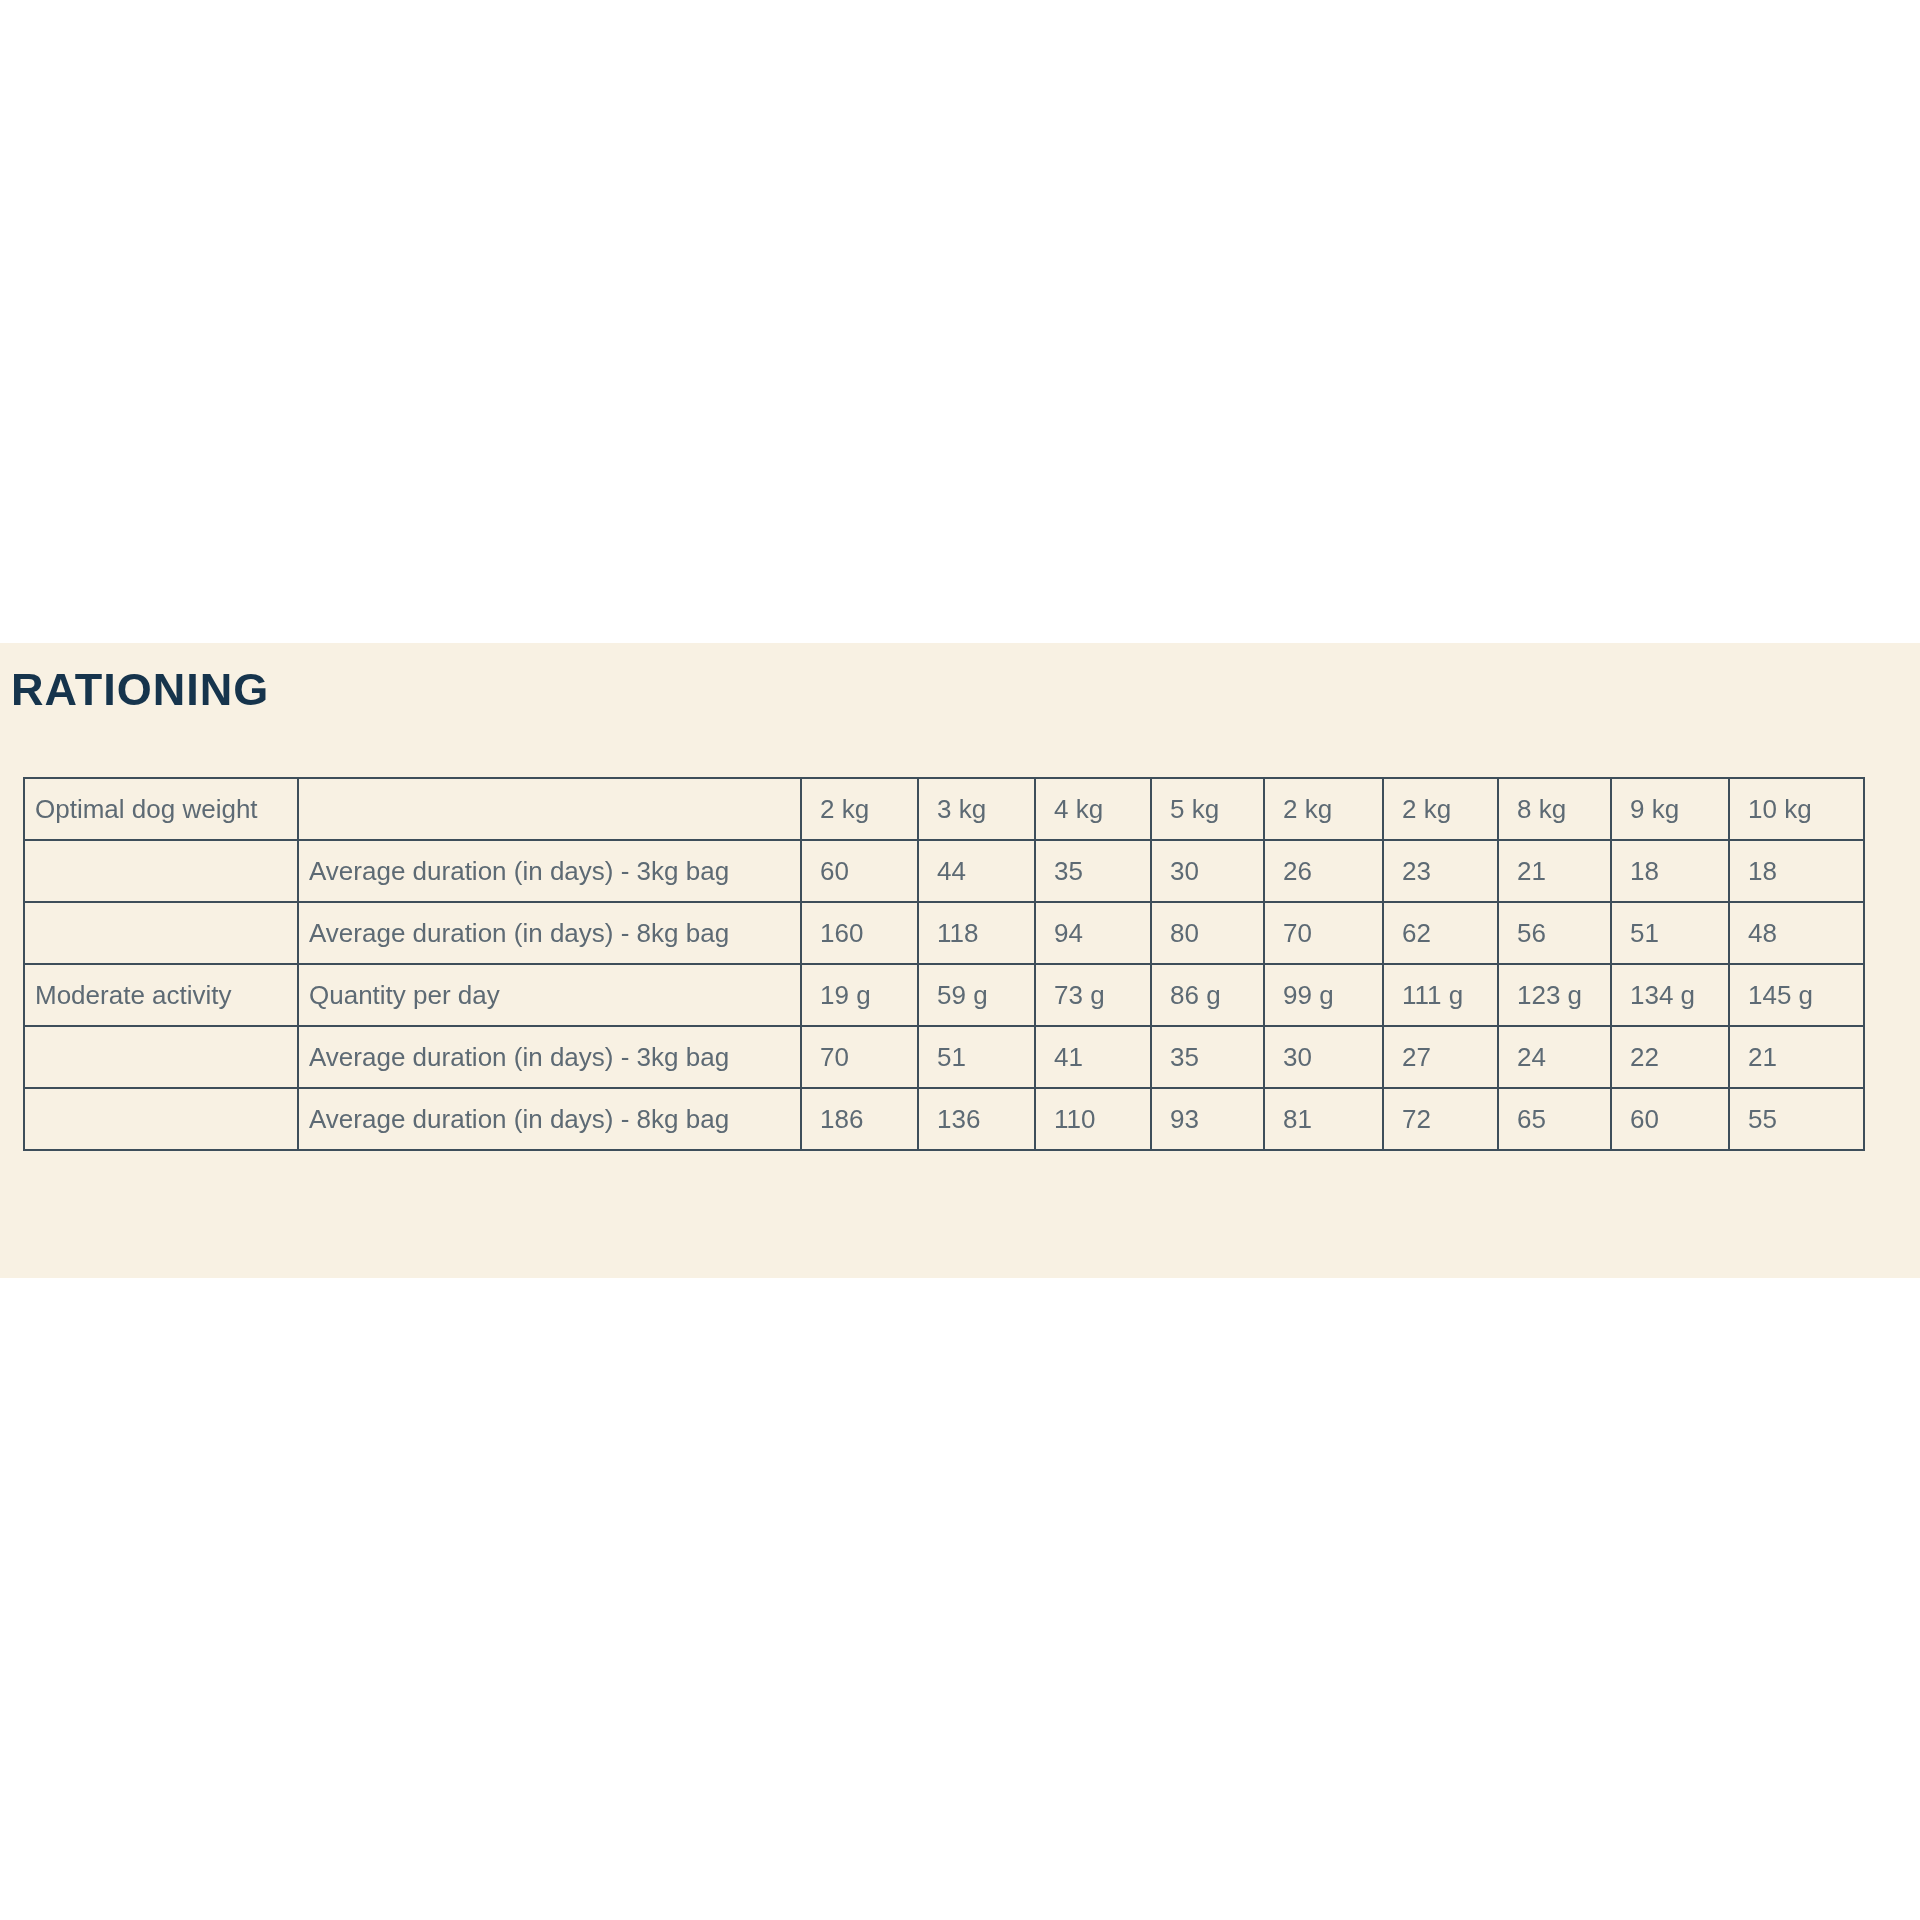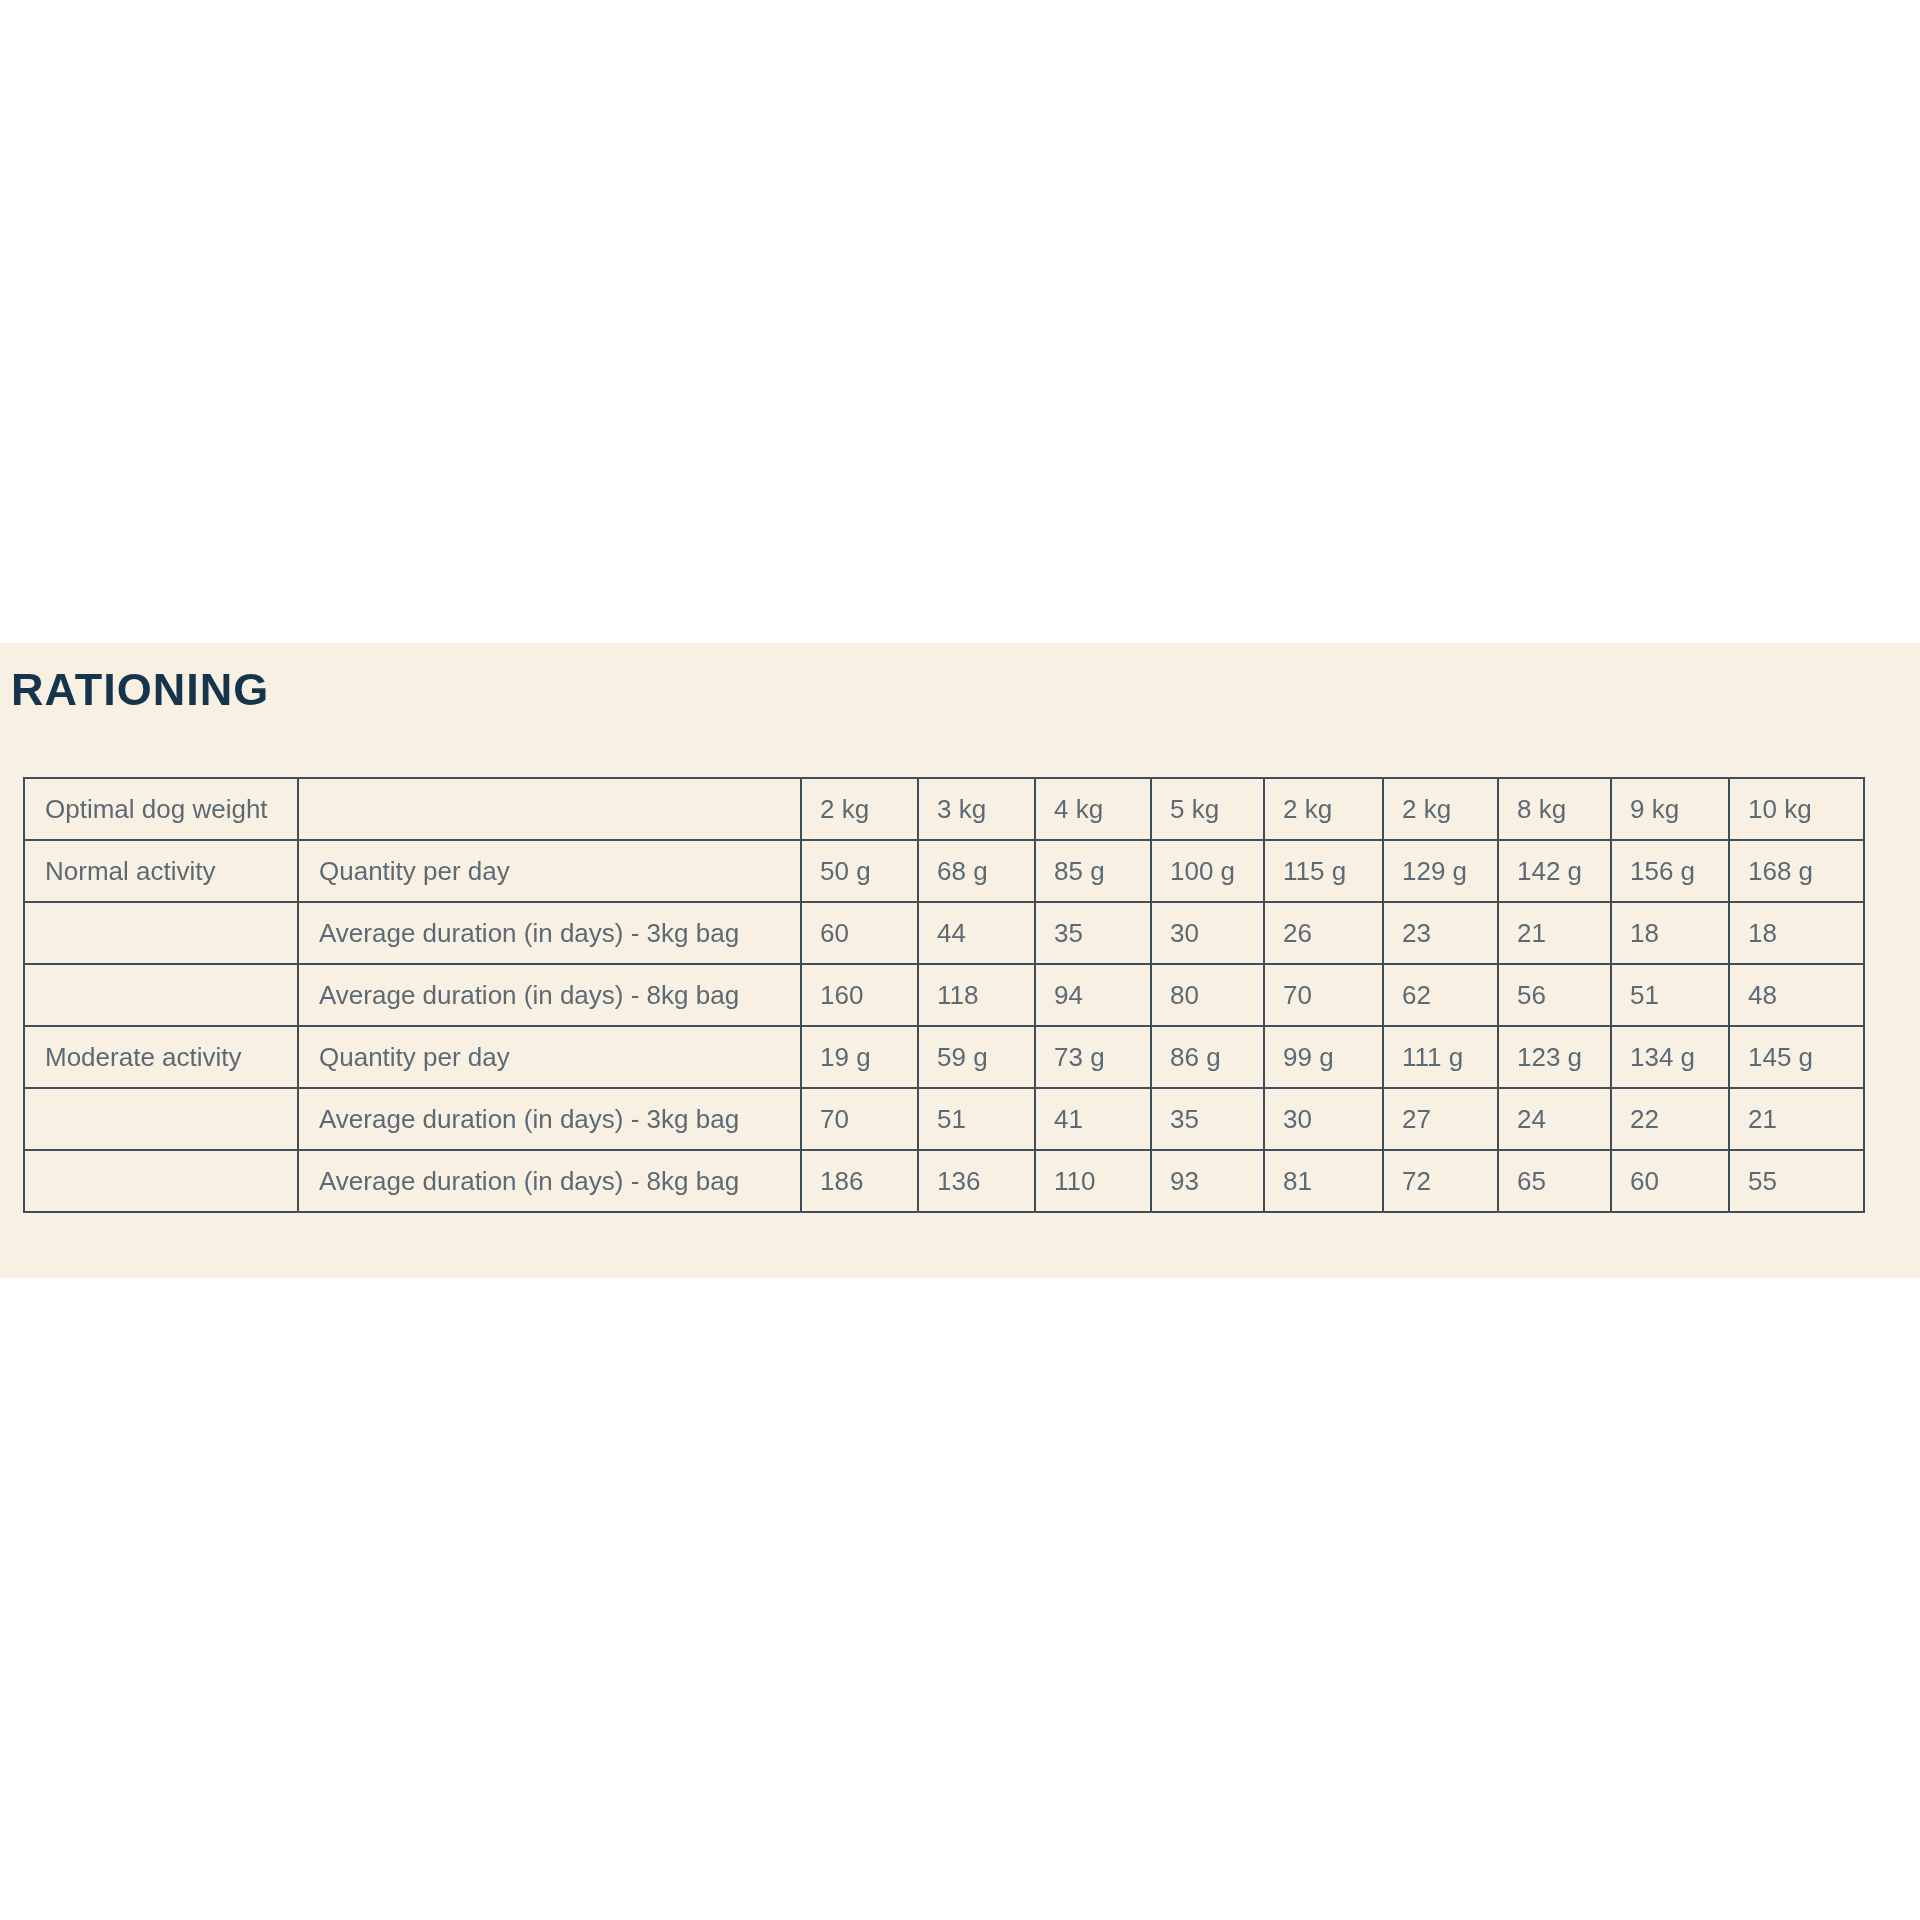--- a/index.html
+++ b/index.html
@@ -45,21 +45,21 @@
     height: 60px;
     vertical-align: middle;
     font-size: 26px;
     color: #5d6a74;
     background: #f8f1e3;
     padding: 0 8px 0 18px;
     overflow: hidden;
     white-space: nowrap;
   }
   table.ration td.label-col {
-    padding-left: 20px;
+    padding-left: 10px;
   }
 </style>
 </head>
 <body>
 
 <div class="page">
   <div class="band">
     <h2 class="section-title">RATIONING</h2>
     <table class="ration">
       <colgroup>
@@ -81,33 +81,20 @@
             <td class="label-col"></td>
             <td class="num-col">2 kg</td>
             <td class="num-col">3 kg</td>
             <td class="num-col">4 kg</td>
             <td class="num-col">5 kg</td>
             <td class="num-col">2 kg</td>
             <td class="num-col">2 kg</td>
             <td class="num-col">8 kg</td>
             <td class="num-col">9 kg</td>
             <td class="num-col">10 kg</td>
-          </tr>
-          <tr>
-            <td class="label-col">Normal activity</td>
-            <td class="label-col">Quantity per day</td>
-            <td class="num-col">50 g</td>
-            <td class="num-col">68 g</td>
-            <td class="num-col">85 g</td>
-            <td class="num-col">100 g</td>
-            <td class="num-col">115 g</td>
-            <td class="num-col">129 g</td>
-            <td class="num-col">142 g</td>
-            <td class="num-col">156 g</td>
-            <td class="num-col">168 g</td>
           </tr>
           <tr>
             <td class="label-col"></td>
             <td class="label-col">Average duration (in days) - 3kg bag</td>
             <td class="num-col">60</td>
             <td class="num-col">44</td>
             <td class="num-col">35</td>
             <td class="num-col">30</td>
             <td class="num-col">26</td>
             <td class="num-col">23</td>

